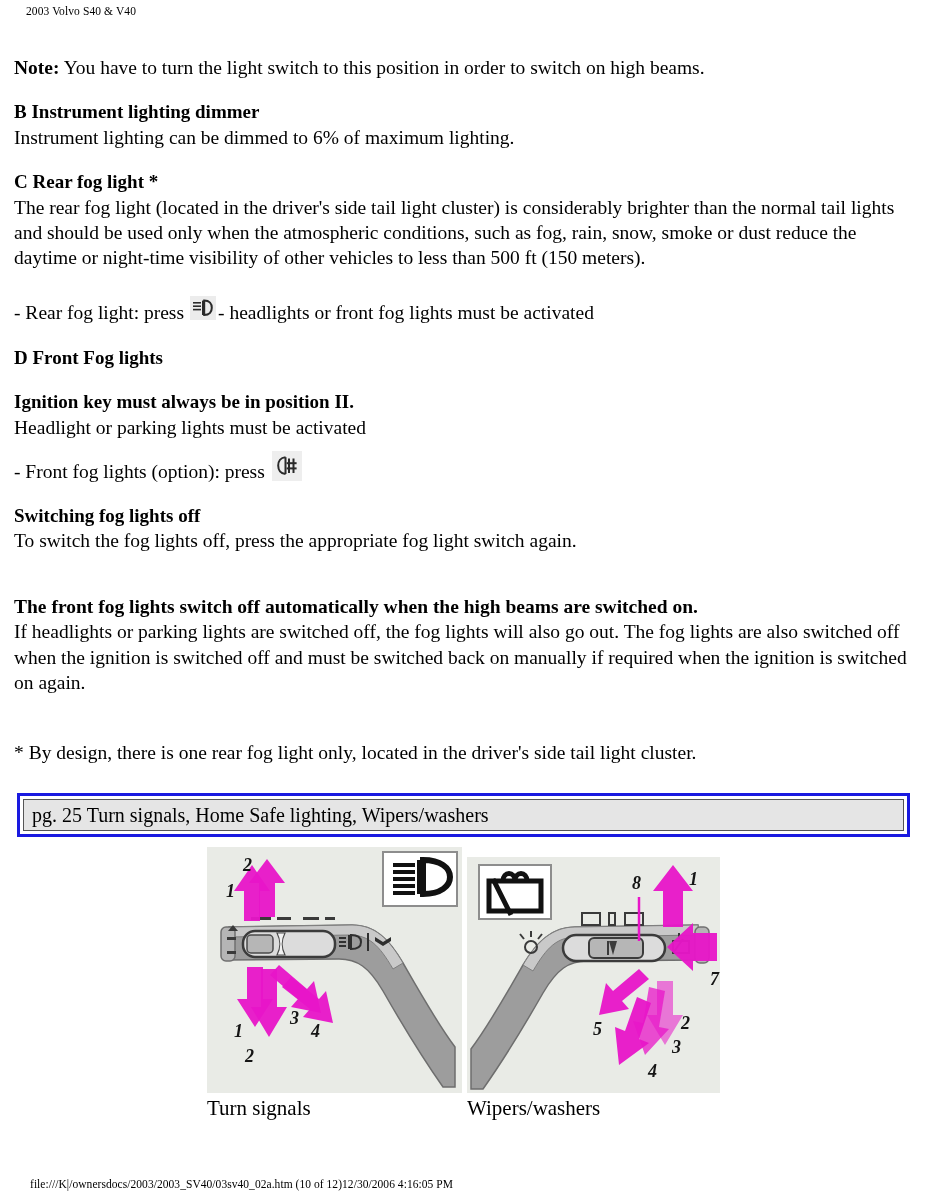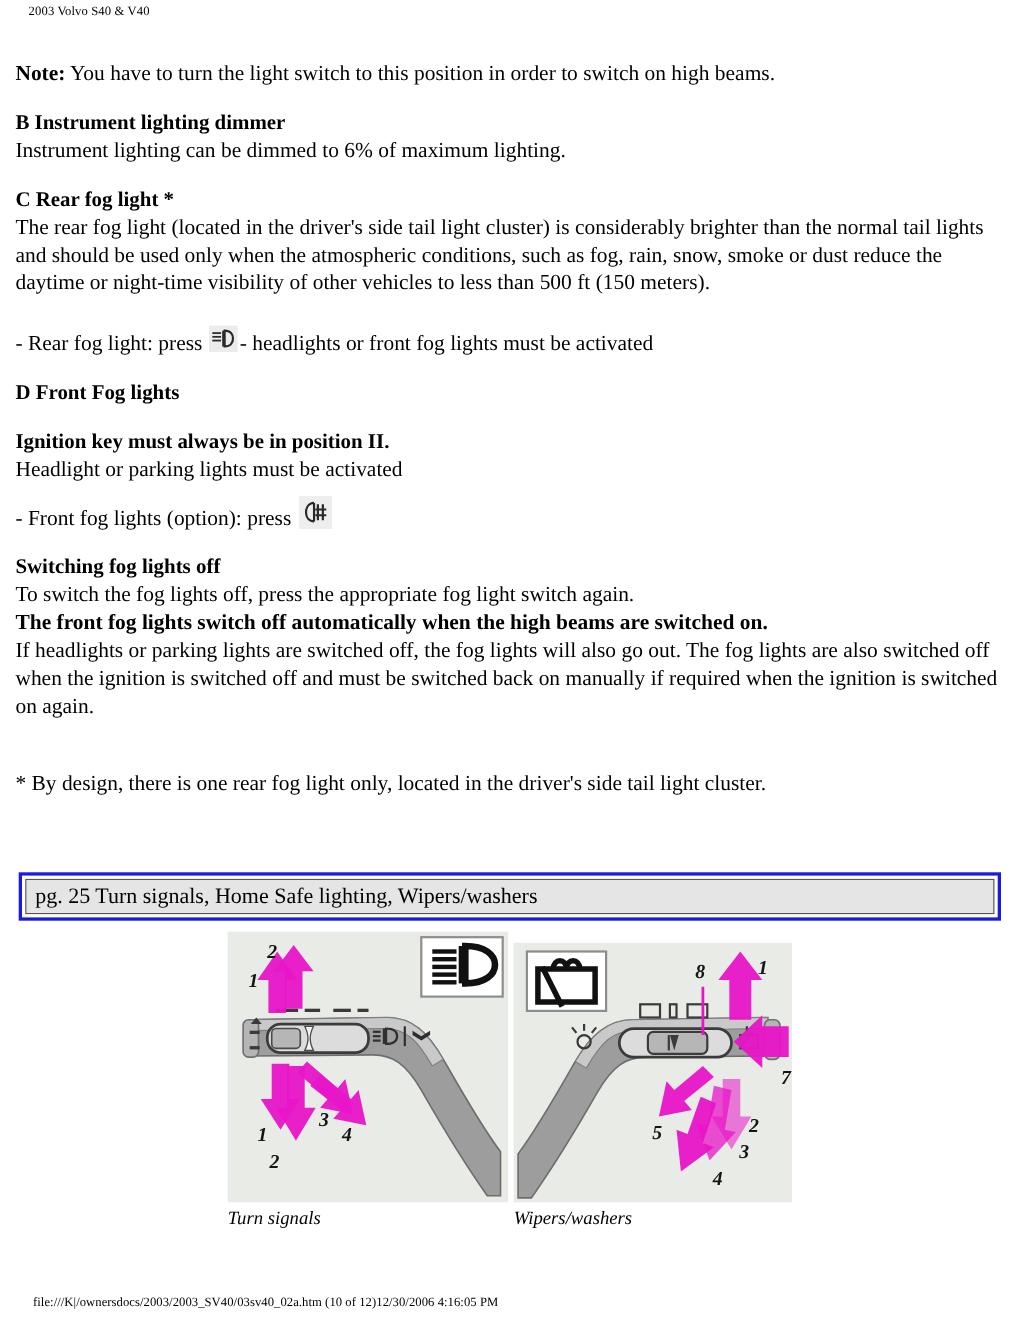--- a/index.html
+++ b/index.html
@@ -42,21 +42,21 @@
     line-height: 25.4px;
   }
 
   .para {
     margin: 0;
   }
   .spacer-sm { height: 19px; }
   .spacer-xs { height: 11px; }
   .spacer-md { height: 25px; }
 
-  .bold { font-weight: bold; }
+  .bold { font-weight: bold; margin-top: 40px; }
   .heading {
     font-weight: bold;
     margin: 0;
     font-size: 19px;
     line-height: 25.4px;
   }
 
   .inline-row {
     display: flex;
     align-items: flex-end;
@@ -129,22 +129,21 @@
     top: 857px;
     width: 253px;
     height: 236px;
     background: #e9ebe6;
     overflow: hidden;
   }
   .fig-svg { display: block; width: 100%; height: 100%; }
 
   .cap {
     position: absolute;
-    font-style: italic;
-    font-size: 17px;
+    font-size: 21px;
     line-height: 22px;
     white-space: nowrap;
   }
   .cap-left  { left: 207px; top: 1097px; }
   .cap-right { left: 467px; top: 1097px; }
 
   
   .footer {
     position: absolute;
     left: 30px;

